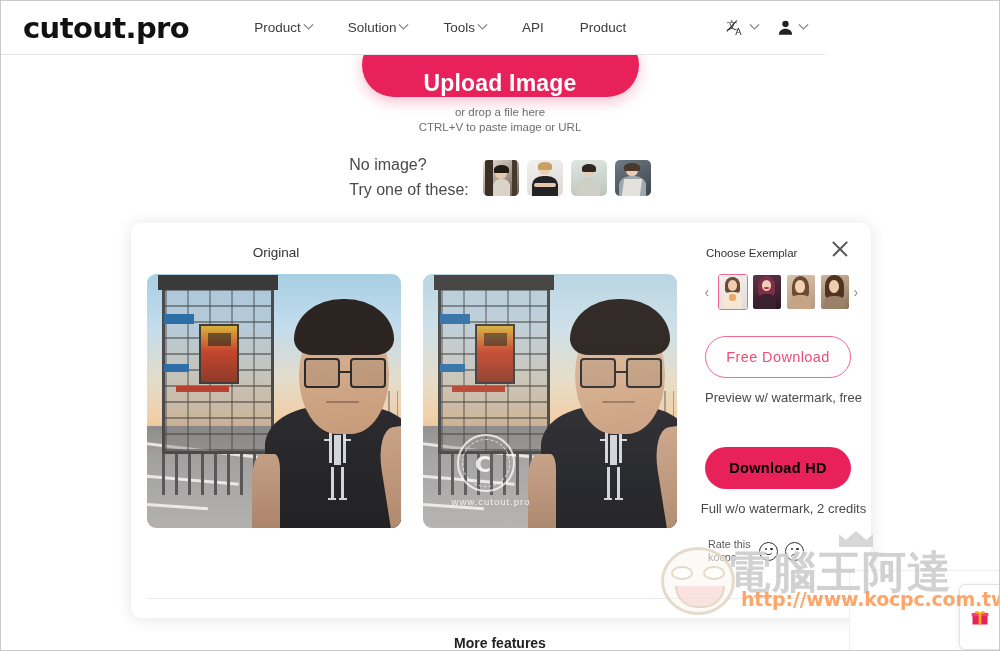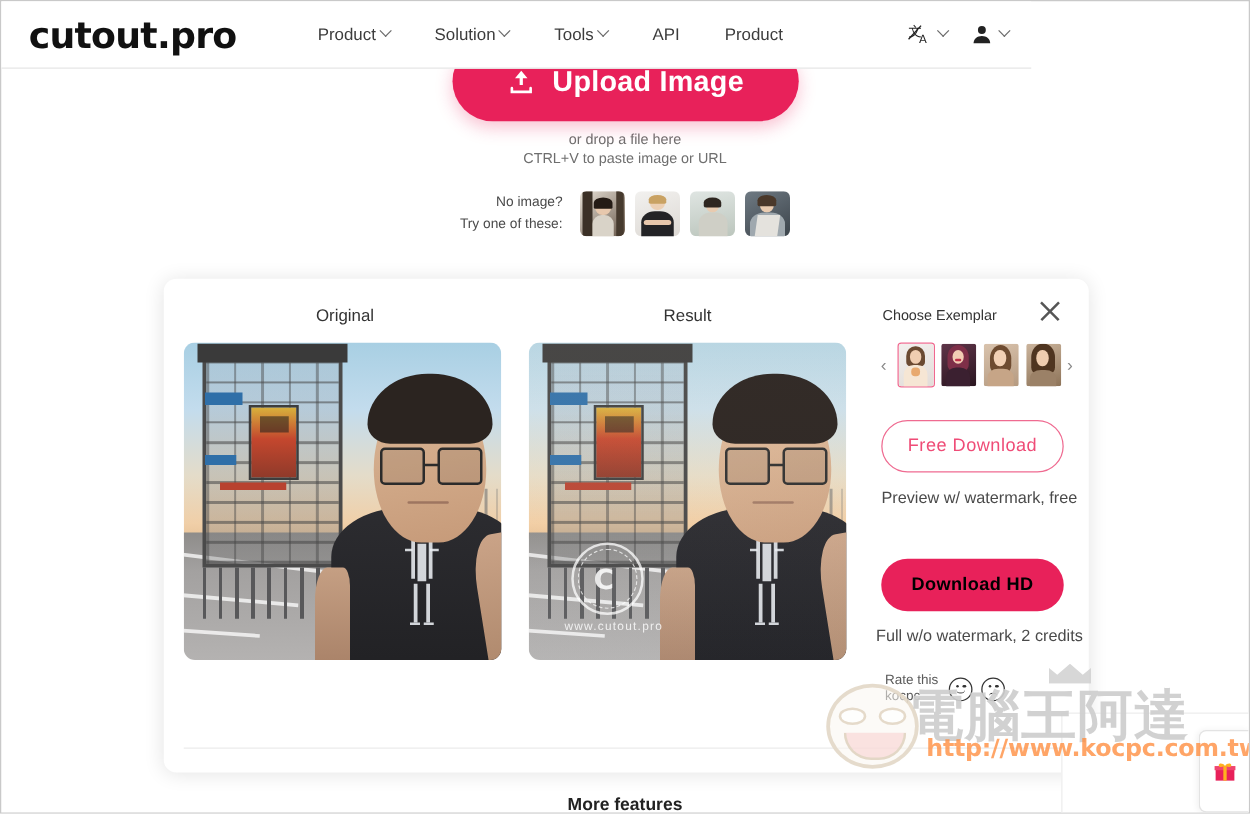--- a/index.html
+++ b/index.html
@@ -67,34 +67,35 @@
     position: relative;
     margin-top: -22px;
     width: 277px; height: 64px;
     background: #e8215a;
     border-radius: 34px;
     display: flex; align-items: center; justify-content: center;
     gap: 13px;
     color: #fff;
     box-shadow: 0 5px 14px rgba(232,33,90,0.28);
     cursor: pointer;
+    flex-direction: column;
   }
   #uploadbtn .uplabel {
     font-size: 23px; font-weight: 700; letter-spacing: 0.2px;
   }
   .hint { font-size: 11.5px; color: #6e6e6e; margin-top: 9px; }
   .hint2 { font-size: 11.5px; color: #6e6e6e; margin-top: 3px; }
 
   
   #samples {
     position: absolute; top: 152px; left: 0; width: 998px;
     display: flex; justify-content: center; align-items: center;
   }
   #samples-inner { display: flex; align-items: center; gap: 14px; }
-  #sampletext { font-size: 11px; color: #4a4a4a; line-height: 1.55; text-align: right; }
+  #sampletext { font-size: 16px; color: #4a4a4a; line-height: 1.55; text-align: left; }
   .sthumbs { display: flex; gap: 8px; }
   .sthumb {
     width: 36px; height: 36px; border-radius: 5px;
     overflow: hidden; cursor: pointer; position: relative;
   }
 
   
   #card {
     position: absolute; left: 130px; top: 222px;
     width: 740px; height: 395px;
@@ -509,21 +510,20 @@
             <div style="position:absolute;left:24%;top:54%;width:50%;height:46%;background:#e4e2dd;transform:skewX(-8deg)"></div>
           </div>
         </div>
       </div>
     </div>
   </div>
 
   <div id="card">
 
     <div class="paneltitle" id="t-original">Original</div>
-    <div class="paneltitle" id="t-result">Result</div>
 
     <div id="closebtn"></div>
 
     <div class="photo" id="photo-original">
       <div class="scene orig">
         <div class="sky"></div>
         <div class="ground">
           <div class="gline" style="left:-4%;top:14%;width:52%;transform:rotate(7deg)"></div>
           <div class="gline" style="left:-8%;top:46%;width:44%;transform:rotate(5deg)"></div>
           <div class="gline" style="left:-6%;top:74%;width:30%;transform:rotate(4deg)"></div>

